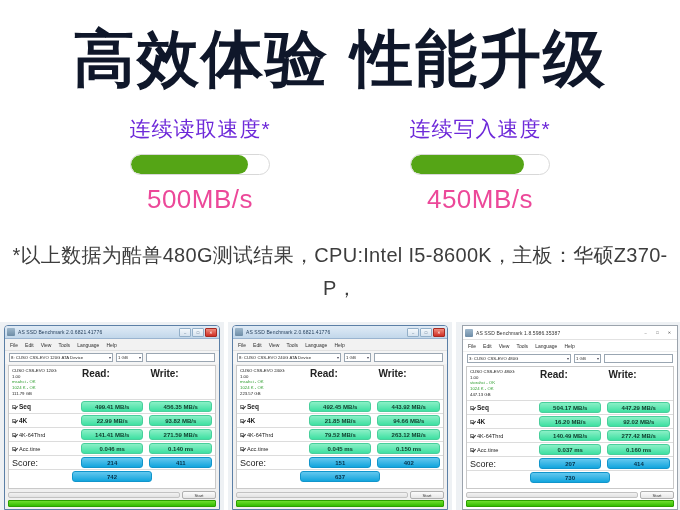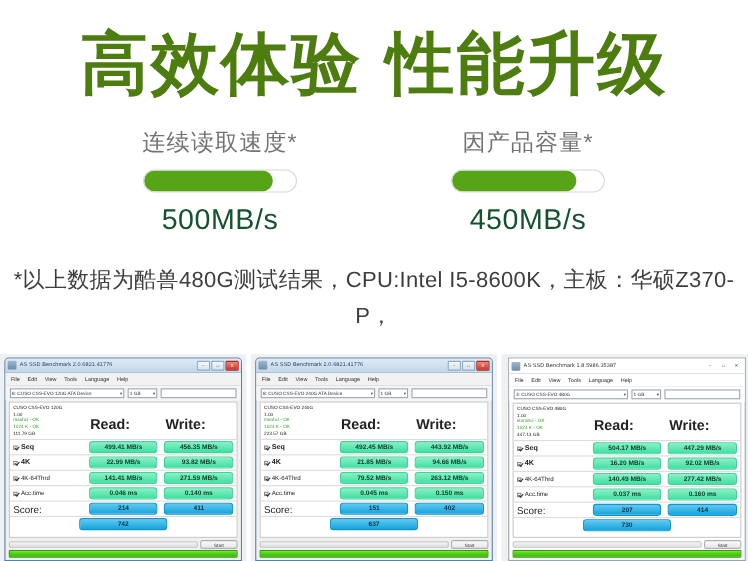--- a/index.html
+++ b/index.html
@@ -13,40 +13,40 @@
   }
 
   
   .hero {
     text-align:center;
     padding-top:26px;
   }
   .hero-title {
     font-size:62px;
     font-weight:bold;
-    color:#4d7c0f;
+    color:#0f172a;
     letter-spacing:2px;
     line-height:1.05;
     white-space:nowrap;
   }
   .hero-title .gap { display:inline-block; width:22px; }
 
   
   .speeds {
     display:flex;
     justify-content:center;
     margin-top:24px;
   }
   .speed-block {
     width:280px;
     text-align:center;
   }
   .speed-label {
     font-size:21px;
-    color:#737373;
+    color:#6d28d9;
     letter-spacing:1px;
   }
   .bar-outer {
     width:140px;
     height:21px;
     margin:11px auto 0 auto;
     border-radius:11px;
     background:#ffffff;
     border:1px solid #d8d8d8;
     position:relative;
@@ -54,21 +54,21 @@
   }
   .bar-fill {
     position:absolute;
     left:0; top:0; bottom:0;
     background:#55a516;
     border-radius:11px;
   }
   .speed-value {
     margin-top:9px;
     font-size:26px;
-    color:#14532d;
+    color:#ec4899;
     letter-spacing:0.5px;
   }
 
   
   .disclaimer {
     margin-top:24px;
     text-align:center;
     color:#3d3d3d;
     font-size:20px;
     line-height:1.65;
@@ -240,22 +240,22 @@
     width:33.5%;
     padding:2px 3px;
     line-height:1.32;
     font-size:4.3px;
     color:#222;
   }
   .info-cell .green { color:#2f9e2f; }
   .info-cell .name { color:#111; }
   .head-cell {
     width:33.25%;
-    padding:12px 4px;
-    font-size:13px;
+    padding:2px 4px;
+    font-size:10px;
     font-weight:bold;
     color:#222;
     display:flex;
     align-items:flex-start;
   }
 
   .chk {
     width:4px; height:4px;
     border:1px solid #8c8c8c;
     background:#fff;
@@ -345,21 +345,21 @@
 
   <div class="speed-block">
     <div class="speed-label">连续读取速度*</div>
     <div class="bar-outer">
       <div class="bar-fill" id="fill0" style="width: 85%; background: rgb(85, 165, 22);"></div>
     </div>
     <div class="speed-value">500MB/s</div>
   </div>
 
   <div class="speed-block">
-    <div class="speed-label">因产品容量*</div>
+    <div class="speed-label">连续写入速度*</div>
     <div class="bar-outer">
       <div class="bar-fill" id="fill1" style="width: 82%; background: rgb(85, 165, 22);"></div>
     </div>
     <div class="speed-value">450MB/s</div>
   </div>
 
 </div>
 
 <div class="disclaimer">
   <div>*以上数据为酷兽480G测试结果，CPU:Intel I5-8600K，主板：华硕Z370-P，</div>

